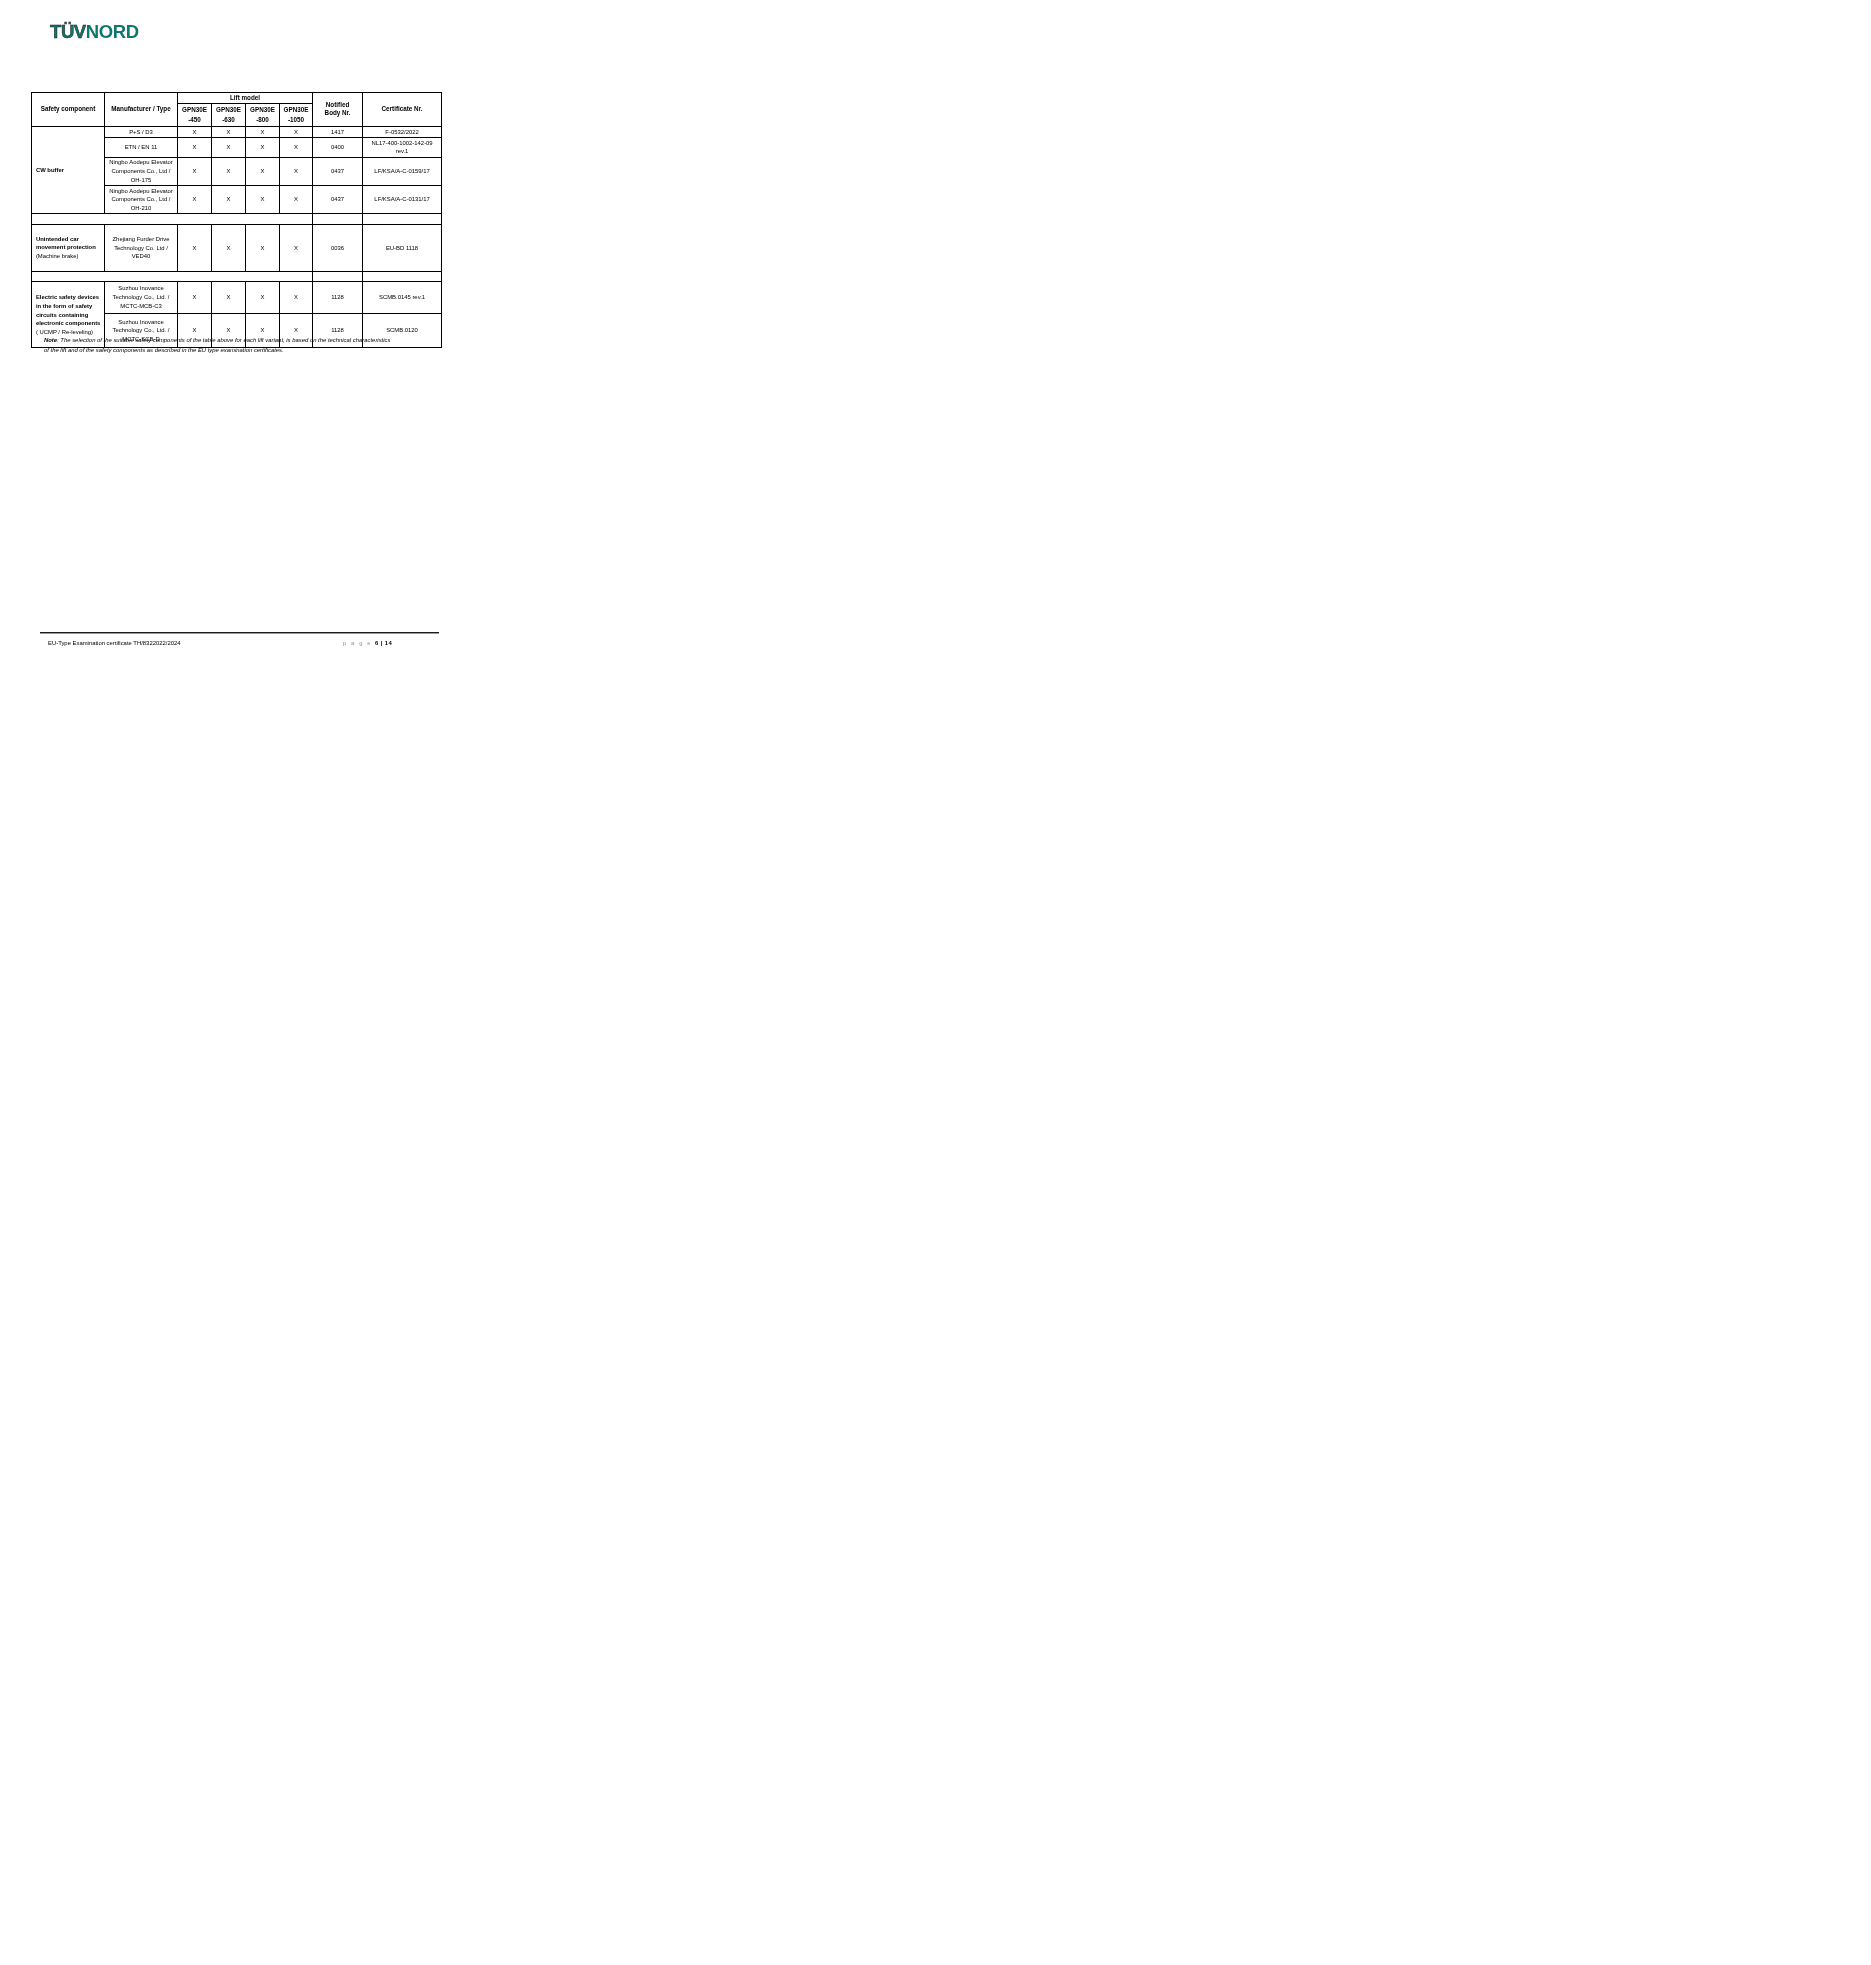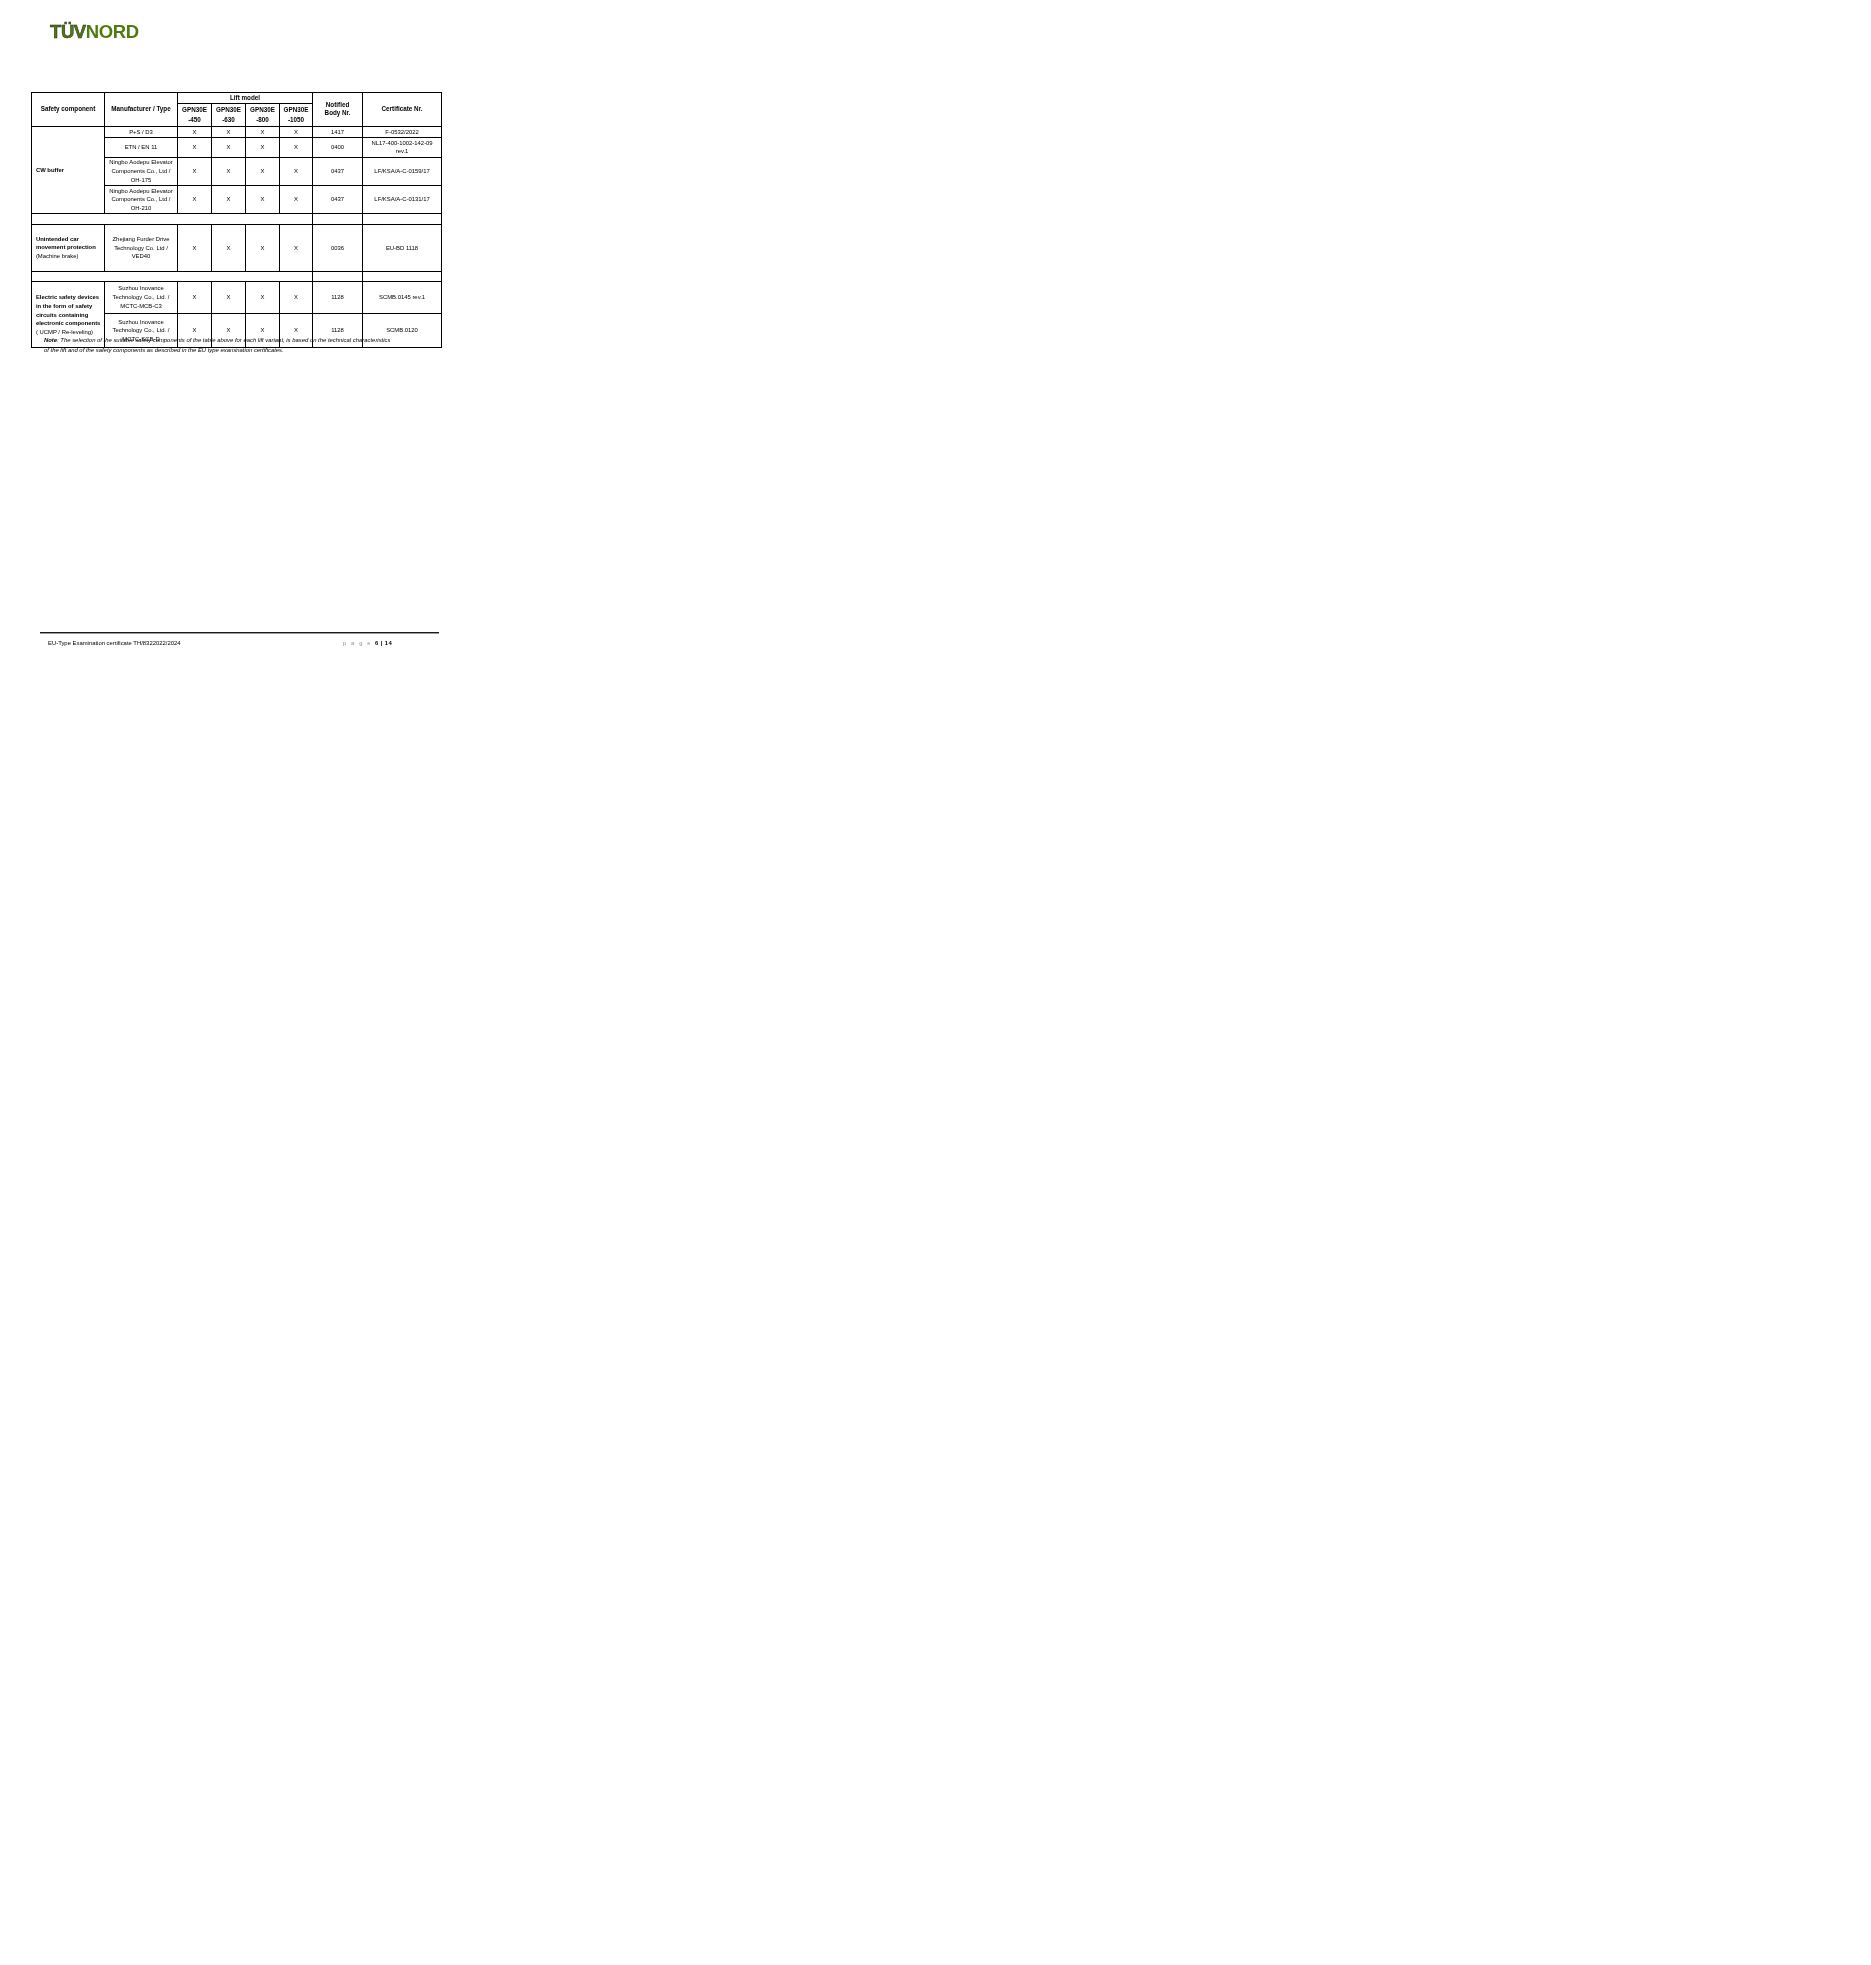--- a/index.html
+++ b/index.html
@@ -14,21 +14,21 @@
   }
 
   
   .logo {
     position:absolute;
     left:50px;
     top:23px;
     font-size:18.5px;
     line-height:1;
     letter-spacing:-0.4px;
-    color:#4d7c0f;
+    color:#0f766e;
     white-space:nowrap;
   }
   .logo-tuv  { font-weight:700; -webkit-text-stroke:0.5px #1e1e1e; }
   .logo-nord { font-weight:700; }
 
   
   table.cert-table {
     position:absolute;
     left:31px;
     top:92px;

